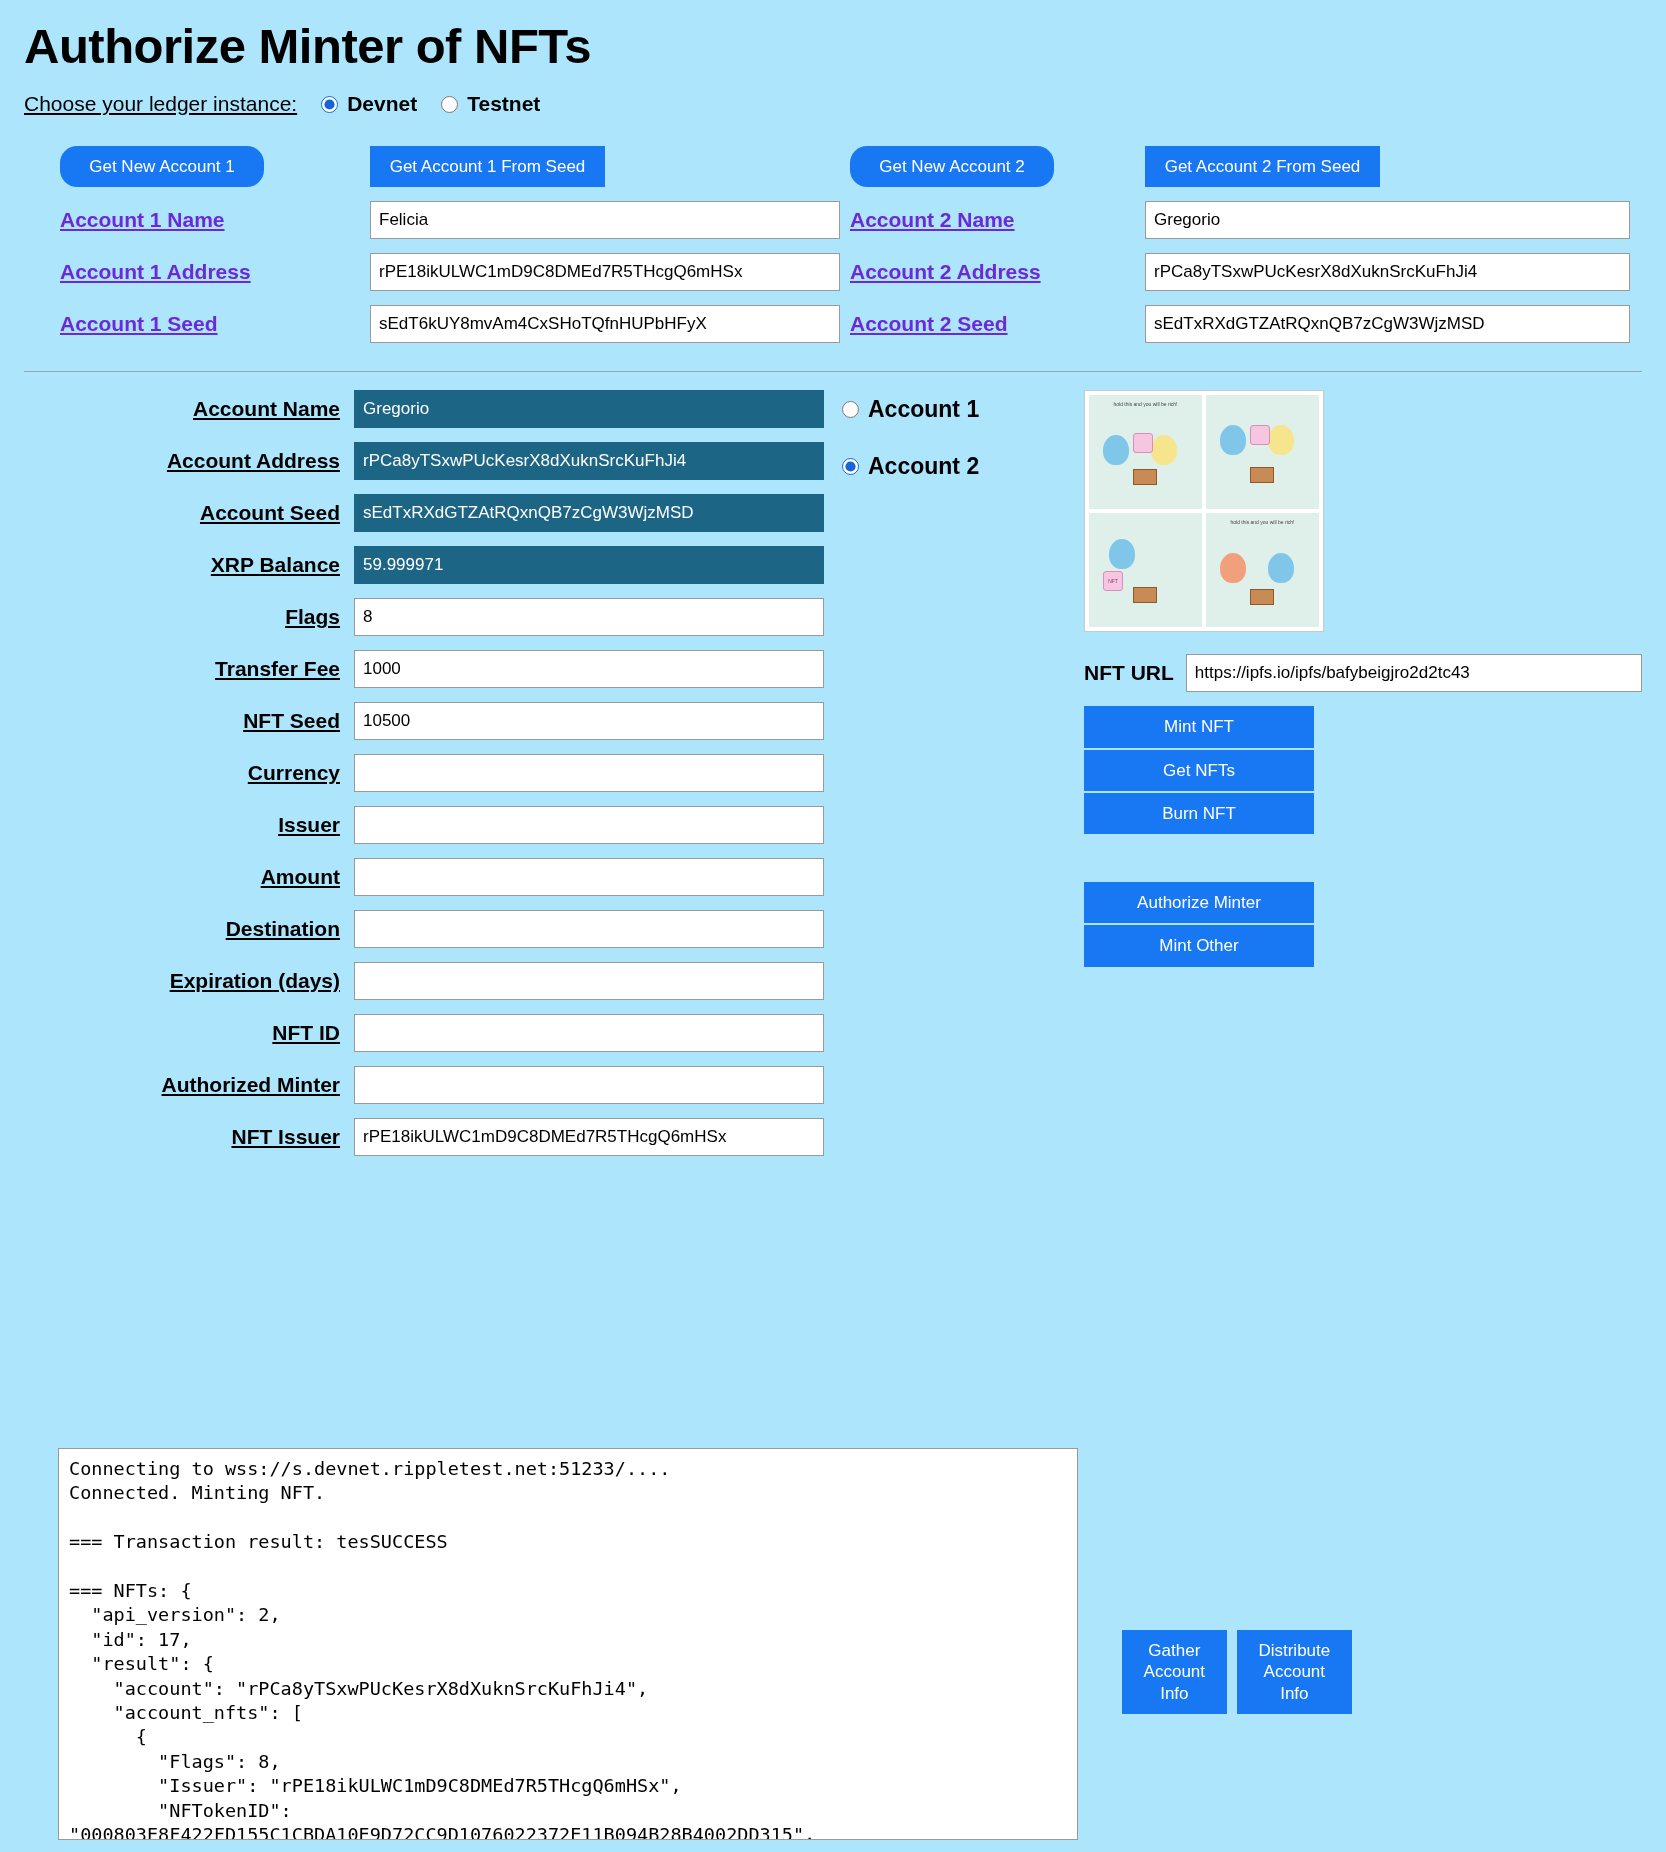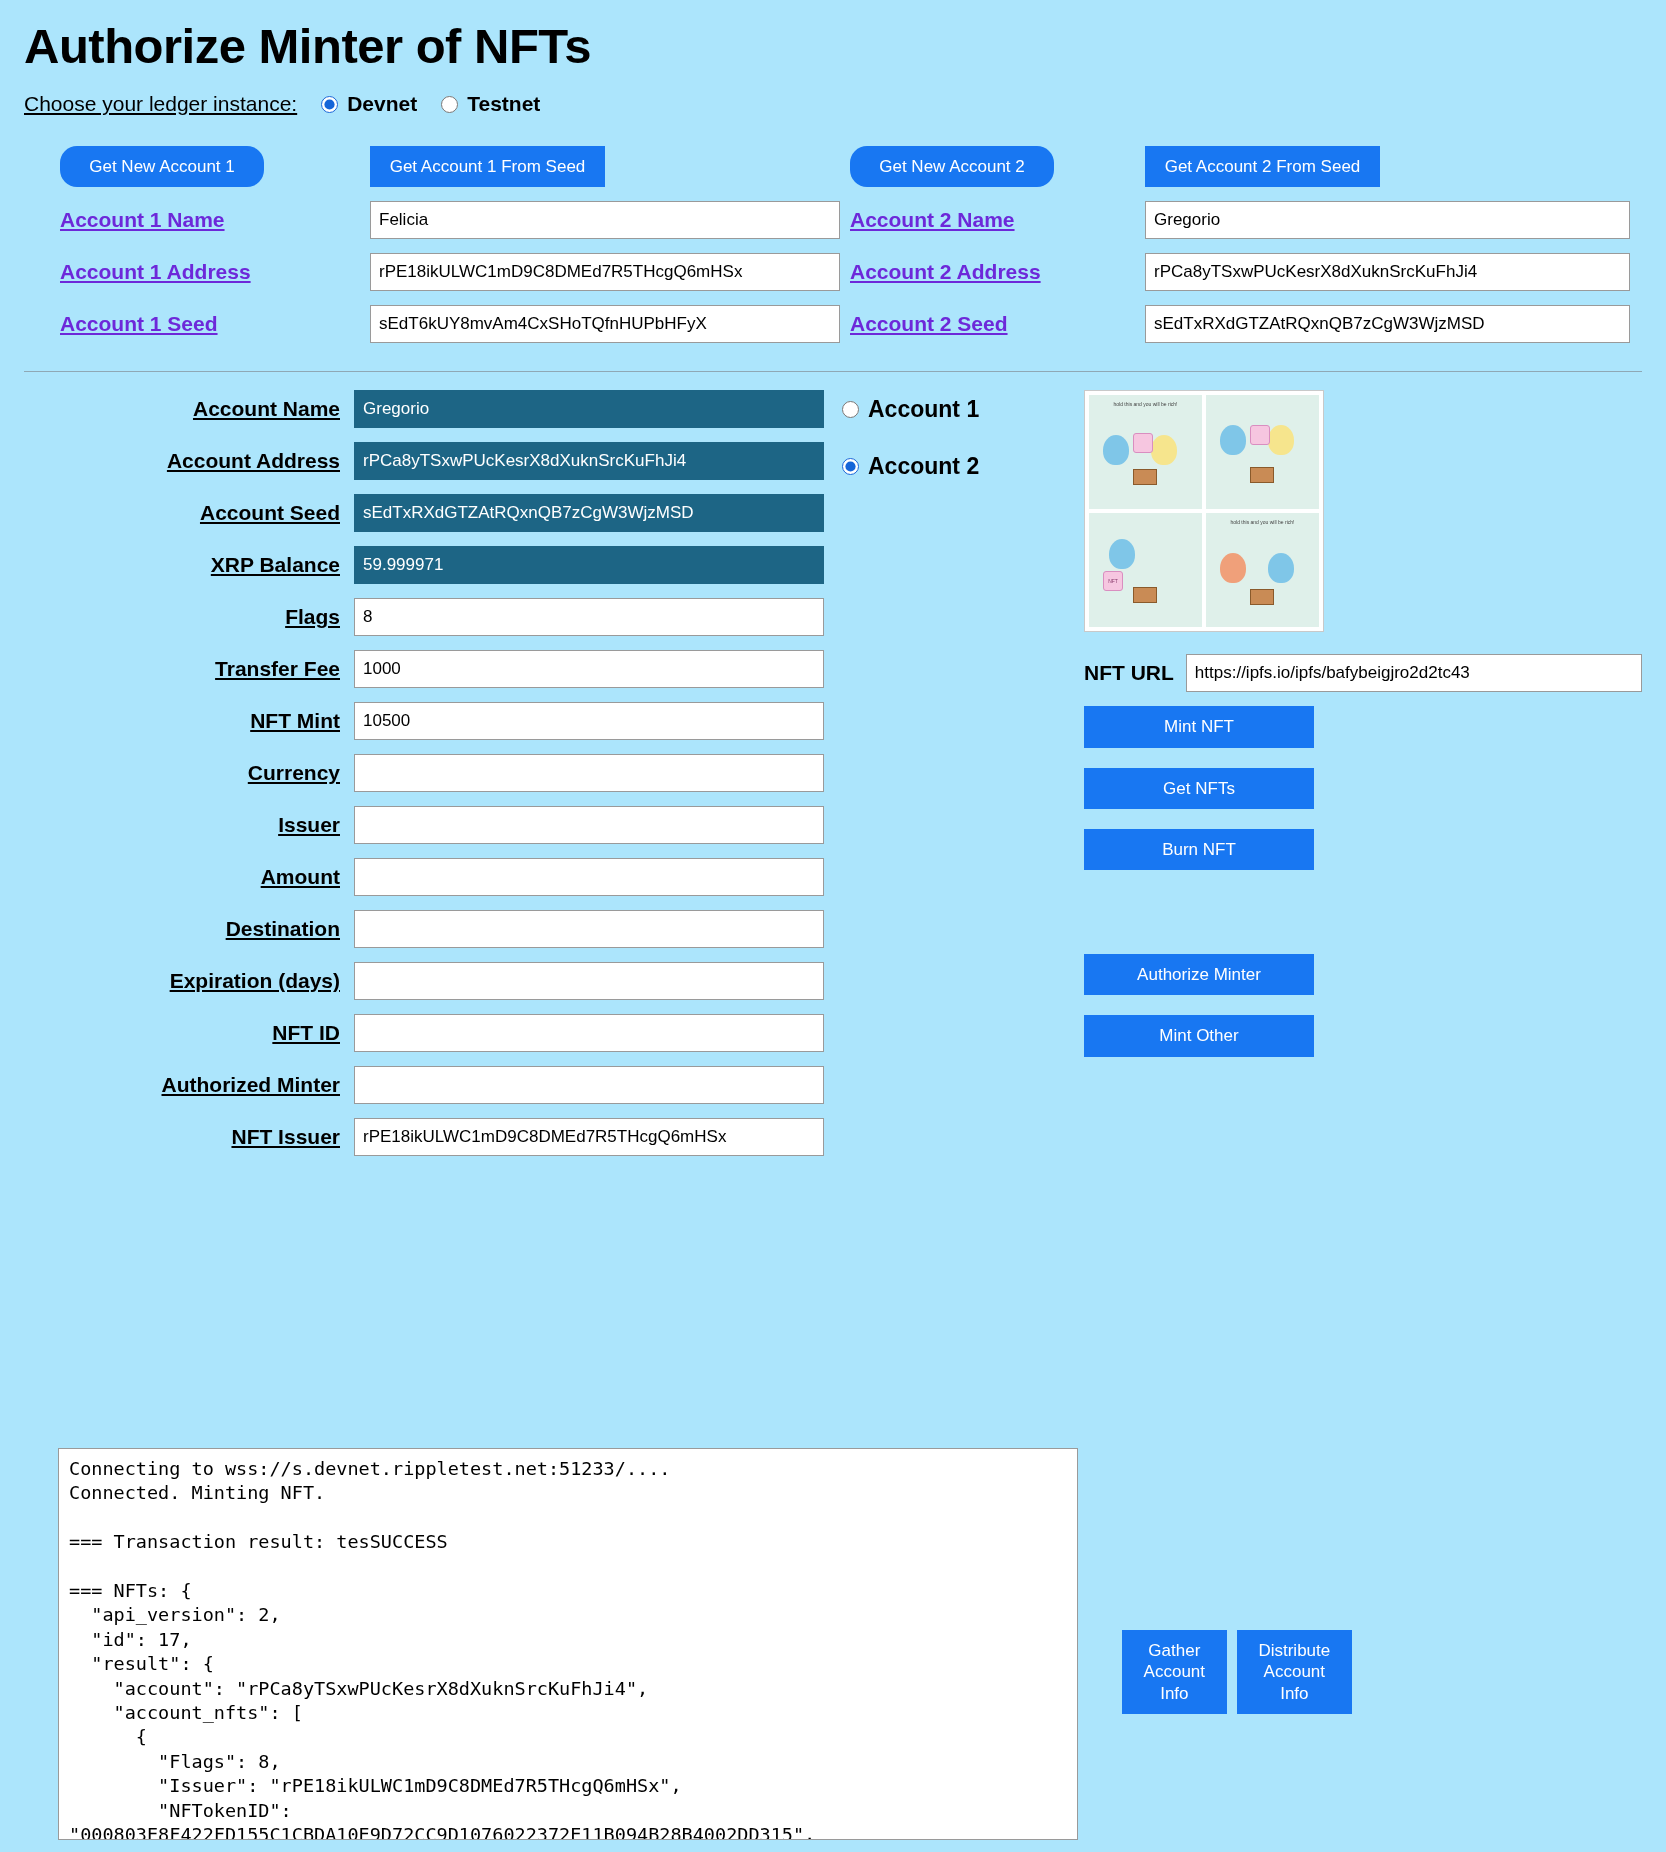--- a/index.html
+++ b/index.html
@@ -205,21 +205,21 @@
     color: #000;
     white-space: nowrap;
   }
   .url-input {
     width: 320px;
   }
   .right-buttons {
     margin-top: 14px;
     display: flex;
     flex-direction: column;
-    gap: 20px;
+    gap: 2px;
     width: 230px;
     margin-left: 0;
   }
   .spacer-24 { height: 44px; }
 
   
   .log {
     position: absolute;
     left: 58px;
     top: 1448px;
@@ -305,21 +305,21 @@
 
       <div class="field-label">XRP Balance</div>
       <input class="txt dark" value="59.999971" style="">
 
       <div class="field-label">Flags</div>
       <input class="txt" value="8" style="">
 
       <div class="field-label">Transfer Fee</div>
       <input class="txt" value="1000" style="">
 
-      <div class="field-label">NFT Mint</div>
+      <div class="field-label">NFT Seed</div>
       <input class="txt" value="10500" style="">
 
       <div class="field-label">Currency</div>
       <input class="txt" value="" style="">
 
       <div class="field-label">Issuer</div>
       <input class="txt" value="" style="">
 
       <div class="field-label">Amount</div>
       <input class="txt" value="" style="">

